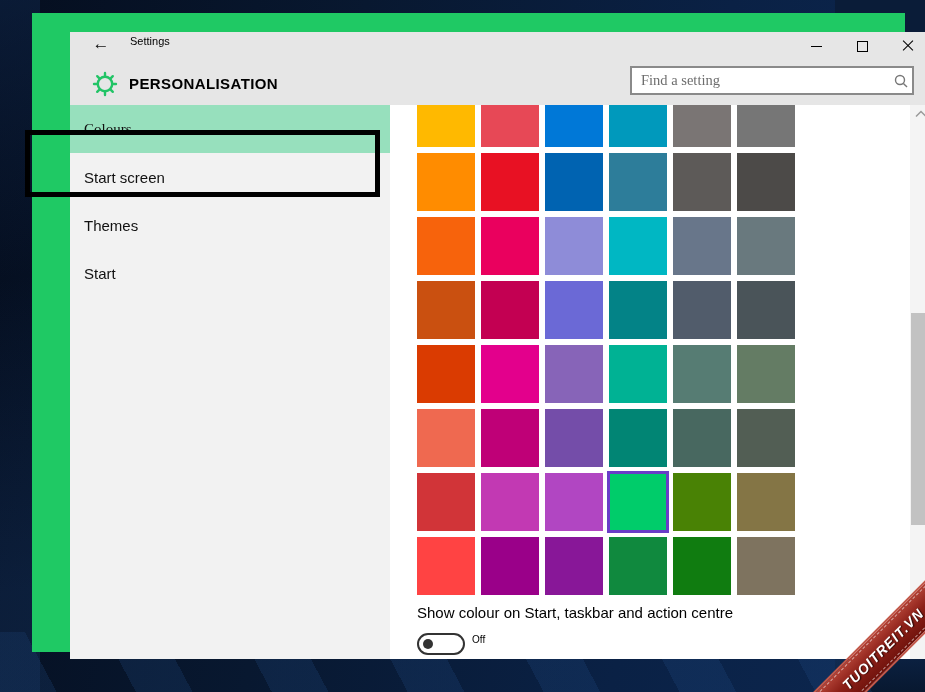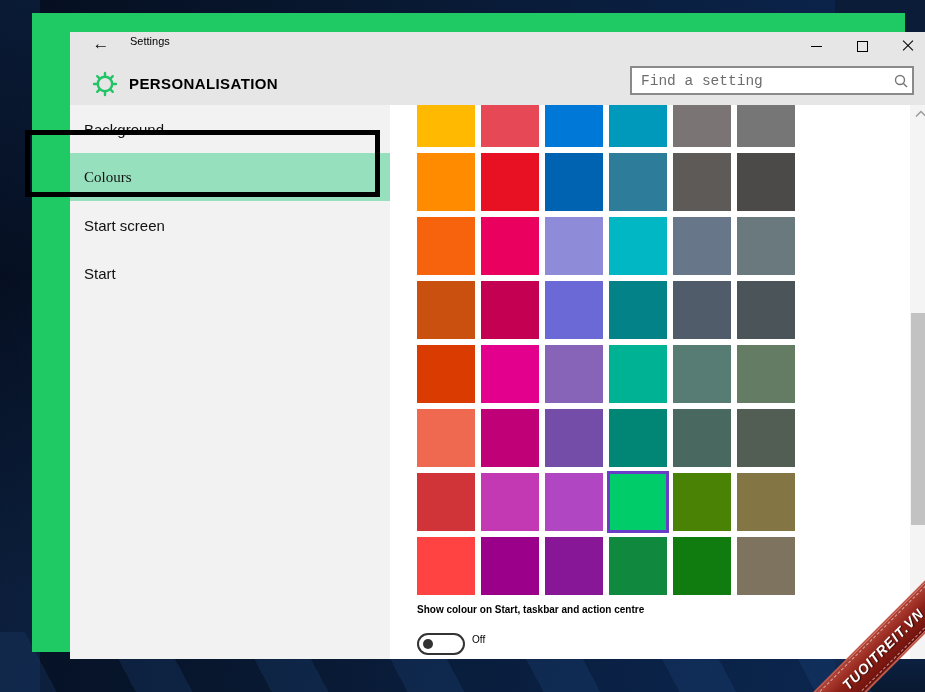--- a/index.html
+++ b/index.html
@@ -29,41 +29,41 @@
   .glyph-min{width:11px;height:1px;background:#000;}
   .glyph-max{width:9px;height:9px;border:1px solid #000;}
   .glyph-close{position:relative;width:12px;height:12px;}
   .glyph-close i,.glyph-close b{position:absolute;left:-1px;top:5px;width:14px;height:1px;background:#000;}
   .glyph-close i{transform:rotate(45deg);} .glyph-close b{transform:rotate(-45deg);}
   .gear{position:absolute;left:21px;top:38px;width:28px;height:28px;}
   .pagetitle{position:absolute;left:59px;top:43px;font-size:15px;font-weight:600;
              letter-spacing:.4px;color:#000;}
   .search{position:absolute;left:560px;top:34px;width:280px;height:25px;border:2px solid #8a8a8a;
           background:#fff;display:flex;align-items:center;}
-  .search input{flex:1;border:0;outline:0;background:transparent;font-family:Liberation Mono, monospace;
+  .search input{flex:1;border:0;outline:0;background:transparent;font-family:Liberation Serif, serif;
           font-size:14.5px;color:#0c4a6e;padding:0 6px 0 9px;}
   .search input::placeholder{color:#6d6d6d;}
   .search .mag{width:22px;display:flex;justify-content:center;}
 
   .sidebar{position:absolute;left:0;top:73px;width:320px;height:554px;background:#f2f2f2;}
   .sideitem{position:relative;height:48px;display:flex;align-items:center;padding-left:14px;
             font-size:15px;color:#111;cursor:pointer;}
   .sideitem.selected{background:#97e0bd;font-family:Liberation Serif, serif;}
 
   .annot{position:absolute;left:25px;top:130px;width:345px;height:57px;border:5px solid #000;
          background:transparent;z-index:30;pointer-events:none;}
 
   .content{position:absolute;left:320px;top:73px;width:541px;height:554px;background:#fff;}
   .gridclip{position:absolute;left:347px;top:73px;width:384px;height:494px;overflow:hidden;}
   .grid{position:absolute;left:0;top:-16px;display:grid;grid-template-columns:repeat(6,58px);
         grid-auto-rows:58px;gap:6px;}
   .swatch{width:58px;height:58px;cursor:pointer;}
   .swatch.selected{outline:3px solid #6a3dc8;outline-offset:-1px;}
 
-  .showlabel{position:absolute;left:347px;top:572px;font-size:10px;color:#000;font-weight:bold;}
+  .showlabel{position:absolute;left:347px;top:572px;font-size:15px;color:#000;}
   .toggle{position:absolute;left:347px;top:601px;width:44px;height:18px;border:2px solid #333;
           border-radius:11px;background:#fff;cursor:pointer;}
   .knob{position:absolute;left:4px;top:4px;width:10px;height:10px;border-radius:50%;background:#333;}
   .offlabel{position:absolute;left:402px;top:602px;font-size:10px;color:#000;}
 
   .scrollbar{position:absolute;left:840px;top:0px;width:21px;height:554px;background:#f4f4f4;}
   .scroll-up{position:absolute;left:0;top:2px;width:21px;height:14px;display:flex;
              align-items:center;justify-content:center;cursor:pointer;}
   .thumb{position:absolute;left:1px;top:208px;width:19px;height:212px;background:#c2c2c2;cursor:pointer;}
 
@@ -128,23 +128,23 @@
           <span class="mag">
             <svg width="16" height="16" viewBox="0 0 16 16">
               <circle cx="7" cy="7" r="4.5" stroke="#777" stroke-width="1.4" fill="none"></circle>
               <line x1="10.4" y1="10.4" x2="14" y2="14" stroke="#777" stroke-width="1.4"></line>
             </svg>
           </span>
         </div>
       </div>
 
       <div class="sidebar">
-          <div class="sideitem">Background</div>
           <div class="sideitem selected">Colours</div>
           <div class="sideitem">Start screen</div>
+          <div class="sideitem">Themes</div>
           <div class="sideitem">Start</div>
         </div>
 
       <div class="content"></div>
       <div class="gridclip">
         <div class="grid">
             <div class="swatch" style="background: rgb(255, 185, 0);"></div>
             <div class="swatch" style="background: rgb(231, 72, 86);"></div>
             <div class="swatch" style="background: rgb(0, 120, 215);"></div>
             <div class="swatch" style="background: rgb(0, 153, 188);"></div>

